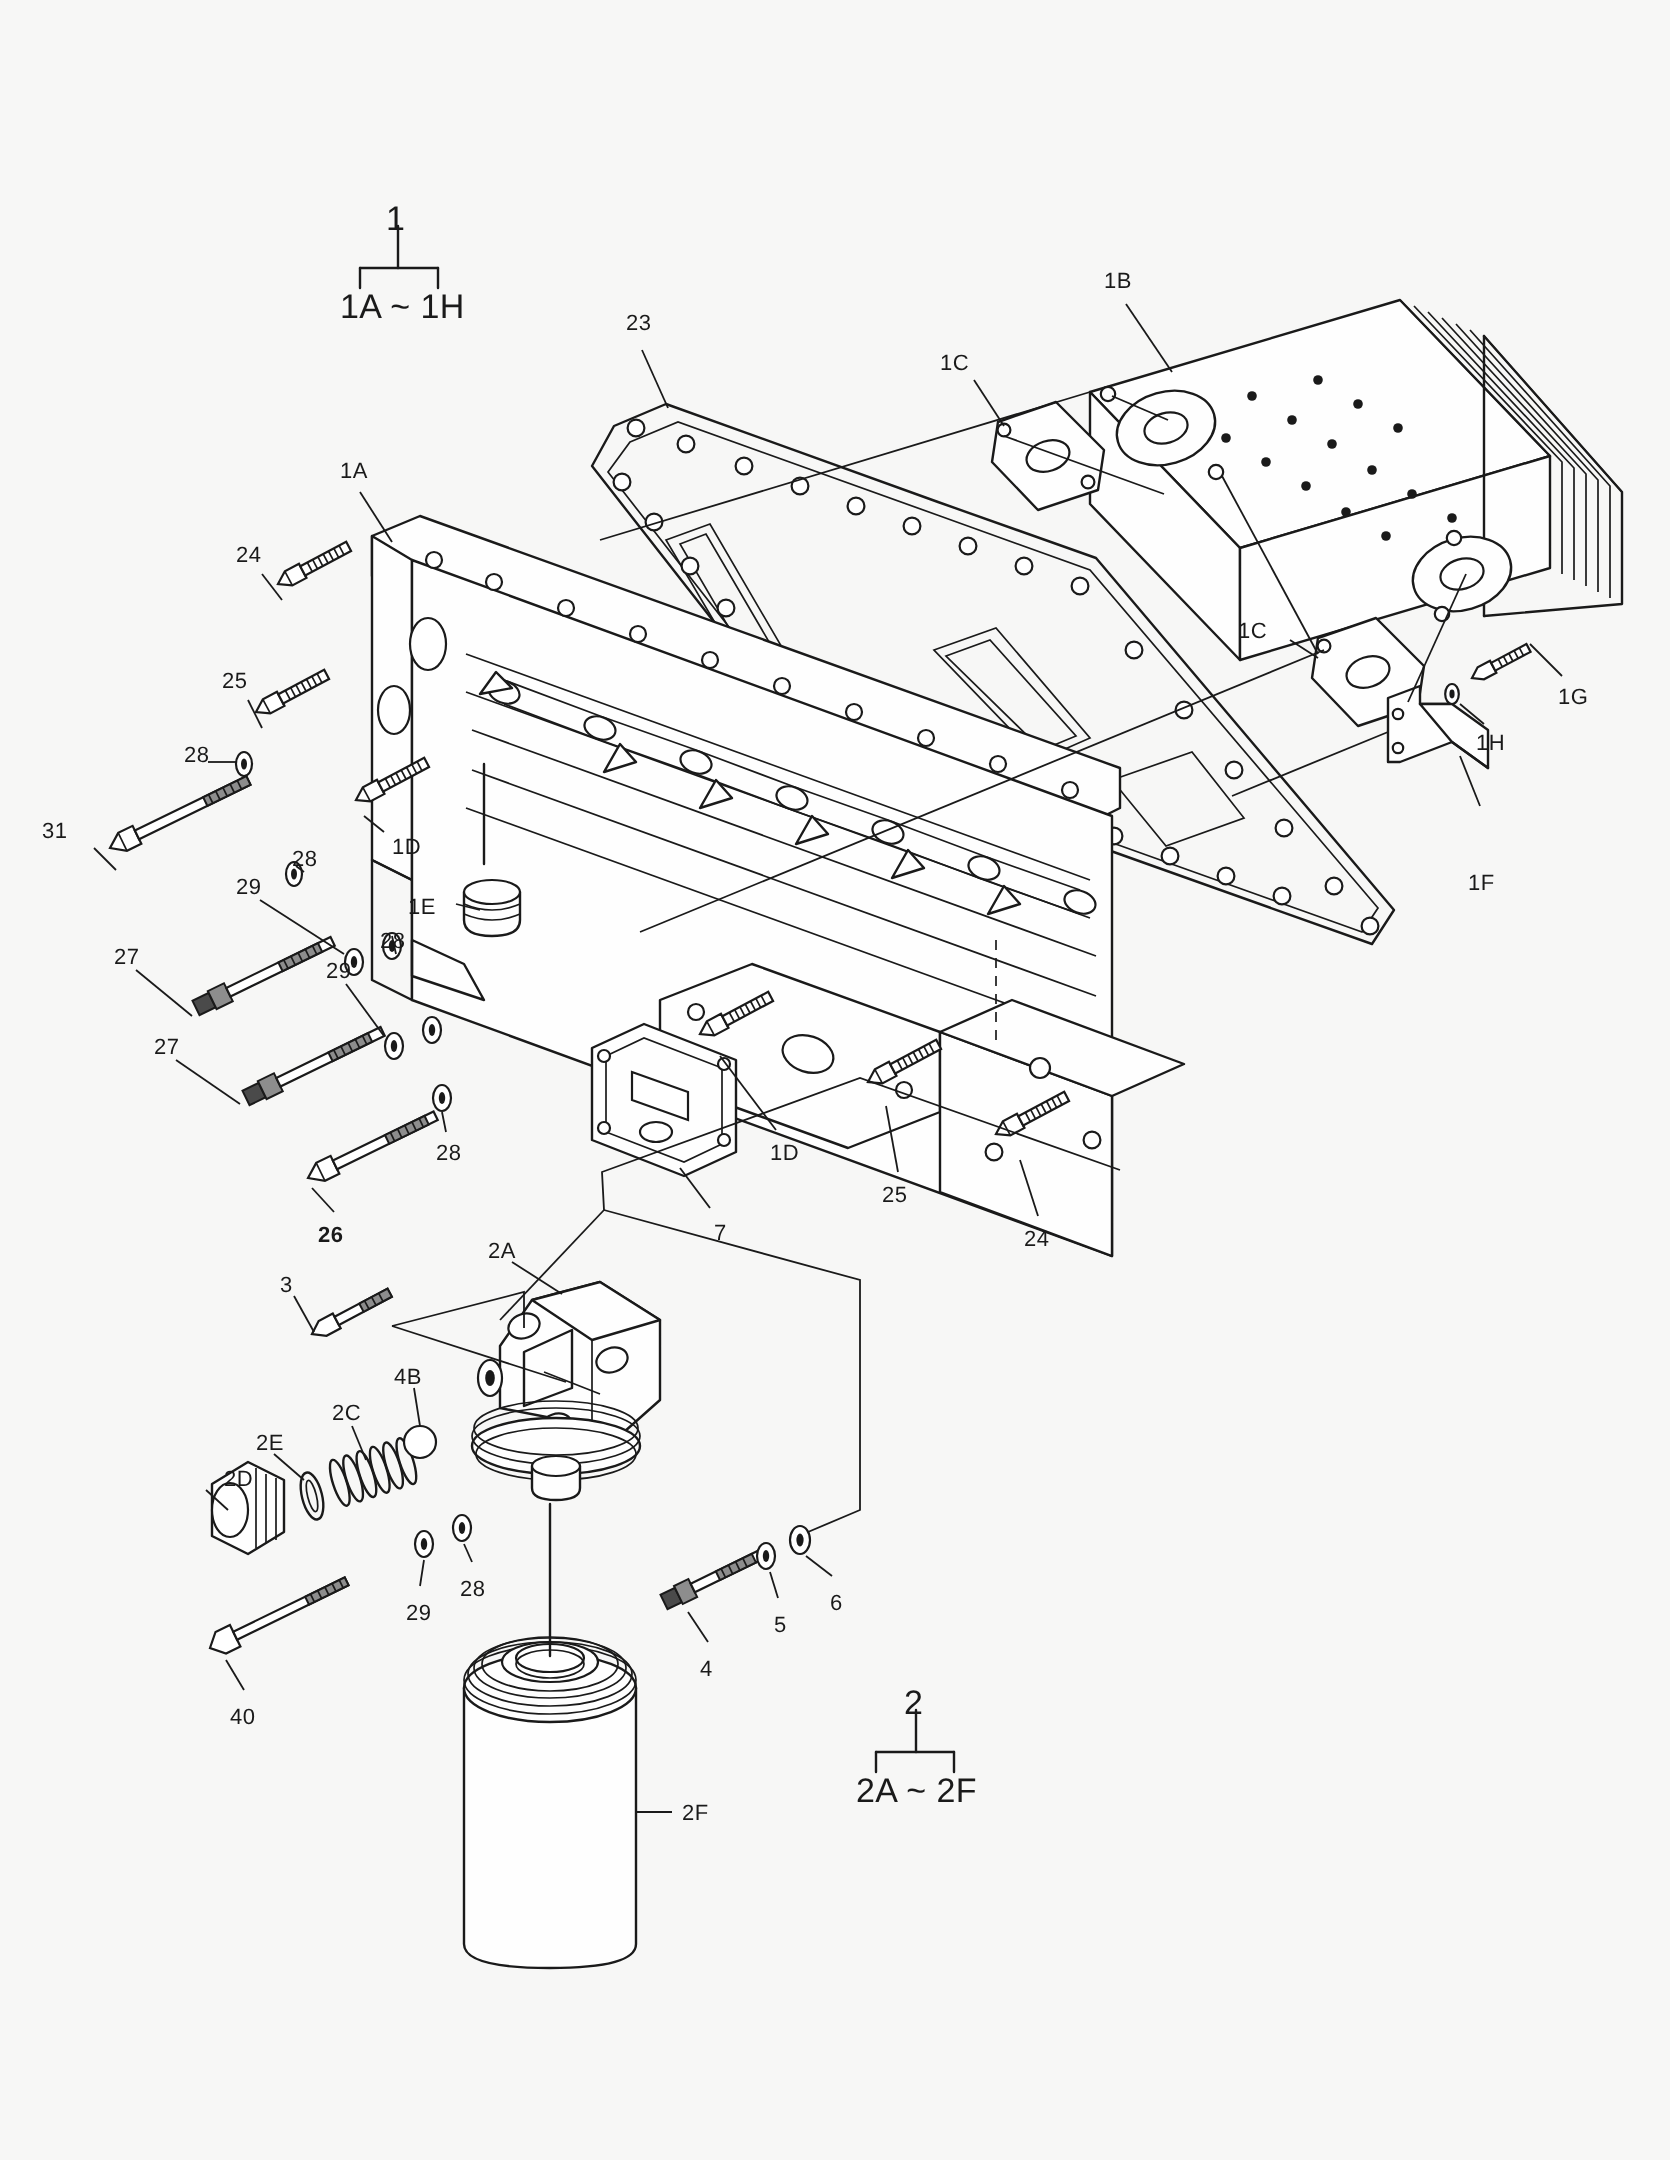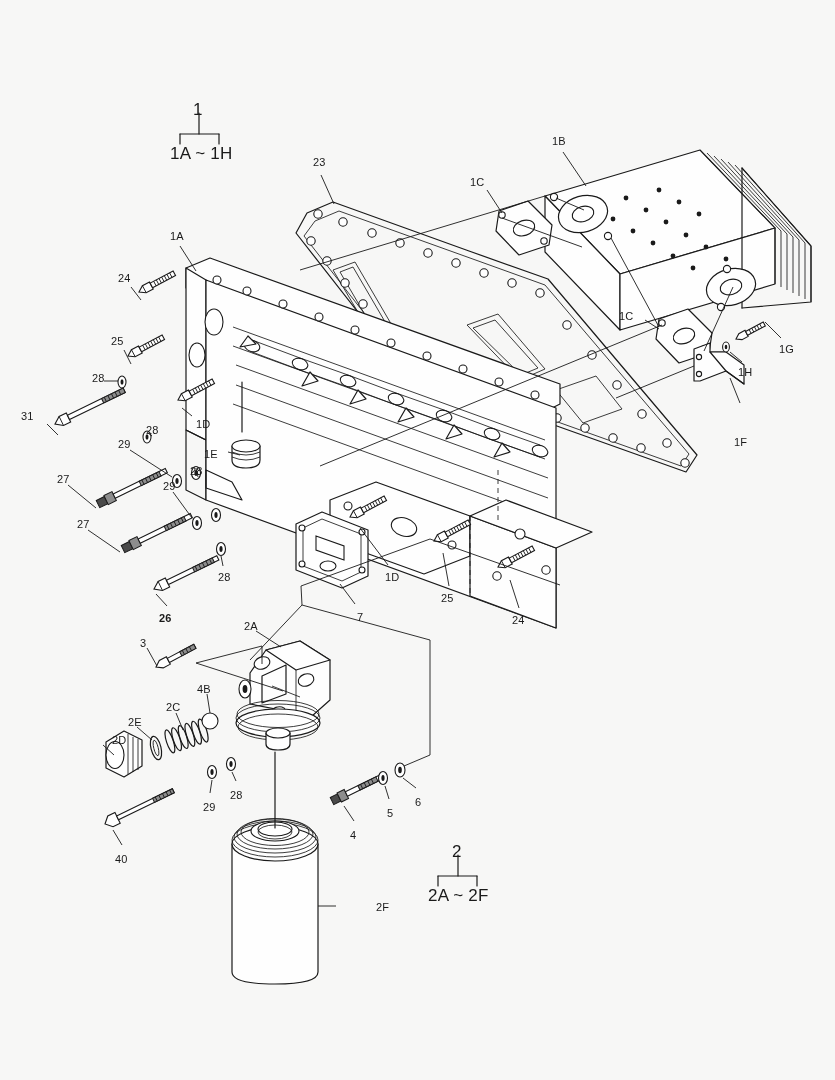--- a/index.html
+++ b/index.html
@@ -657,20 +657,20 @@
       <div class="lbl" style="left: 197px; top: 684px;">4B</div>
       <div class="lbl" style="left: 166px; top: 702px;">2C</div>
       <div class="lbl" style="left: 128px; top: 717px;">2E</div>
       <div class="lbl" style="left: 92px; top: 735px; margin-left: 20px;">2D</div>
       <div class="lbl" style="left: 203px; top: 802px;">29</div>
       <div class="lbl" style="left: 230px; top: 790px;">28</div>
       <div class="lbl" style="left: 350px; top: 830px;">4</div>
       <div class="lbl" style="left: 387px; top: 808px;">5</div>
       <div class="lbl" style="left: 415px; top: 797px;">6</div>
       <div class="lbl" style="left: 115px; top: 854px;">40</div>
-      <div class="lbl" style="left: 341px; top: 902px; margin-left: 35px;">2F</div>
+      <div class="lbl" style="left: 341px; top: 902px;">2F</div>
       <div class="lbl grp" style="left: 193px; top: 101px;">1</div>
       <div class="lbl grp" style="left: 170px; top: 145px;">1A ~ 1H</div>
       <div class="lbl grp" style="left: 452px; top: 843px;">2</div>
       <div class="lbl grp" style="left: 428px; top: 887px;">2A ~ 2F</div>
     </div>
 
 </div>
 
 </body></html>

